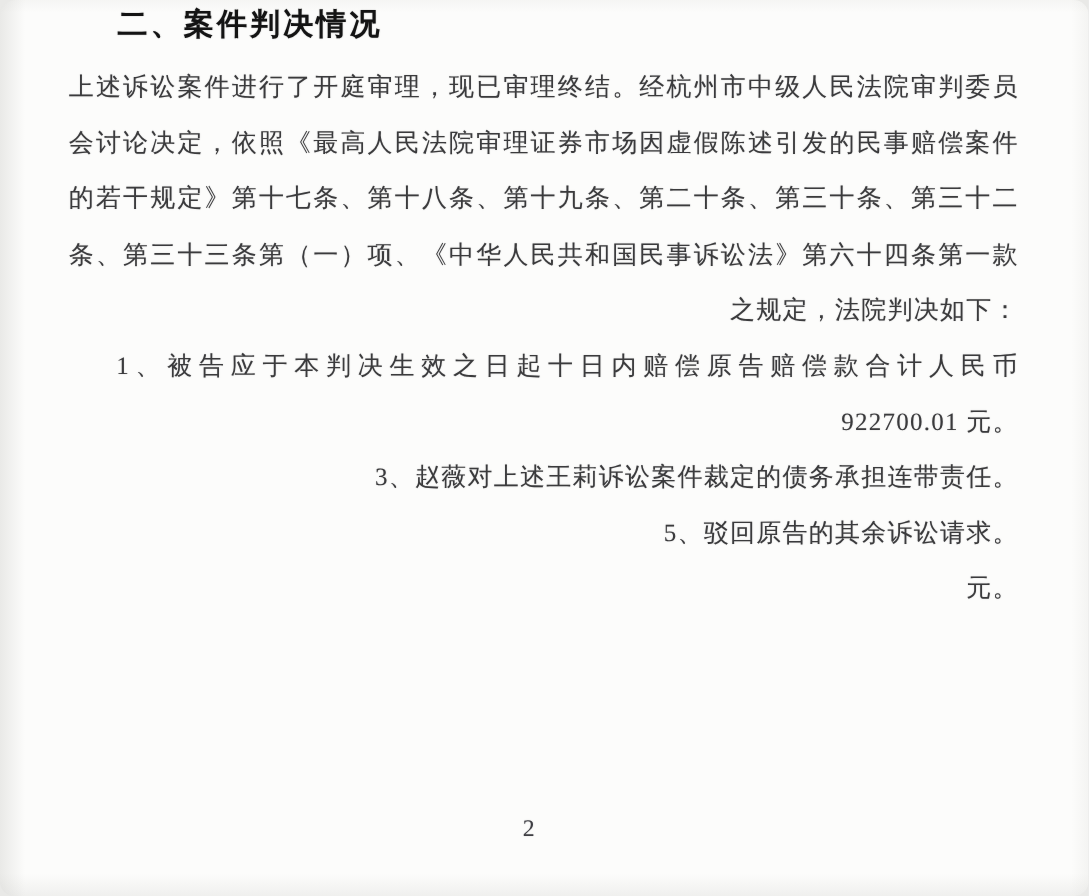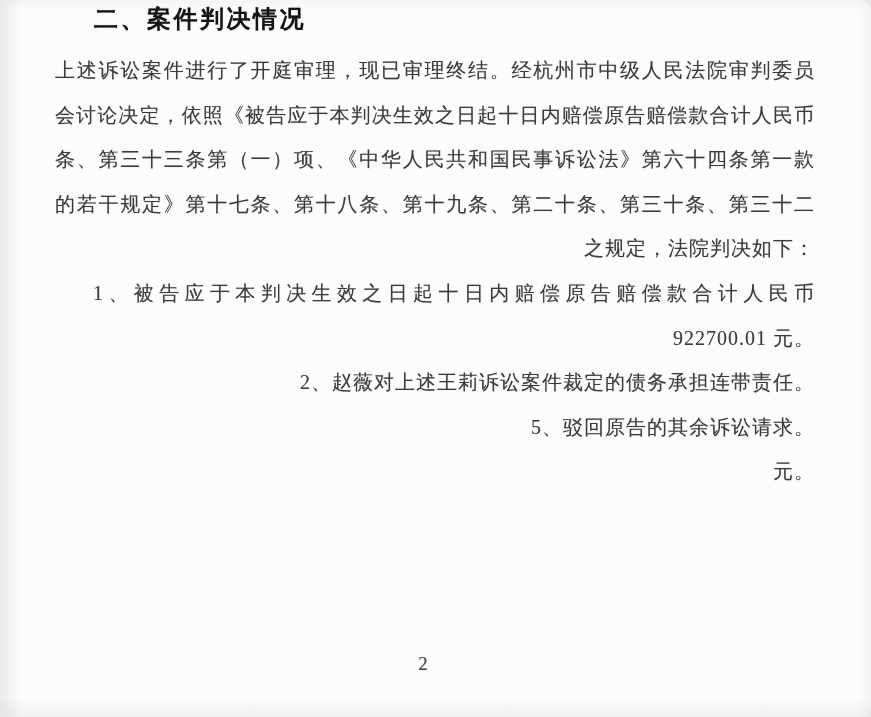--- a/index.html
+++ b/index.html
@@ -72,25 +72,25 @@
   }
 </style>
 </head>
 <body>
 
 <div class="page">
   <h1 class="heading">二、案件判决情况</h1>
 
   <div class="body" id="doc-body">
       <div class="line full">上述诉讼案件进行了开庭审理，现已审理终结。经杭州市中级人民法院审判委员</div>
-      <div class="line full">会讨论决定，依照《被告应于本判决生效之日起十日内赔偿原告赔偿款合计人民币</div>
+      <div class="line full">会讨论决定，依照《最高人民法院审理证券市场因虚假陈述引发的民事赔偿案件</div>
+      <div class="line full">的若干规定》第十七条、第十八条、第十九条、第二十条、第三十条、第三十二</div>
       <div class="line full">条、第三十三条第（一）项、《中华人民共和国民事诉讼法》第六十四条第一款</div>
-      <div class="line full">的若干规定》第十七条、第十八条、第十九条、第二十条、第三十条、第三十二</div>
       <div class="line">之规定，法院判决如下：</div>
       <div class="line indent full">1、被告应于本判决生效之日起十日内赔偿原告赔偿款合计人民币</div>
       <div class="line">922700.01 元。</div>
-      <div class="line indent">2、赵薇对上述王莉诉讼案件裁定的债务承担连带责任。</div>
+      <div class="line indent">3、赵薇对上述王莉诉讼案件裁定的债务承担连带责任。</div>
       <div class="line indent">5、驳回原告的其余诉讼请求。</div>
       <div class="line">元。</div>
     </div>
 
   <div class="pagenum">2</div>
 </div>
 
 </body></html>

